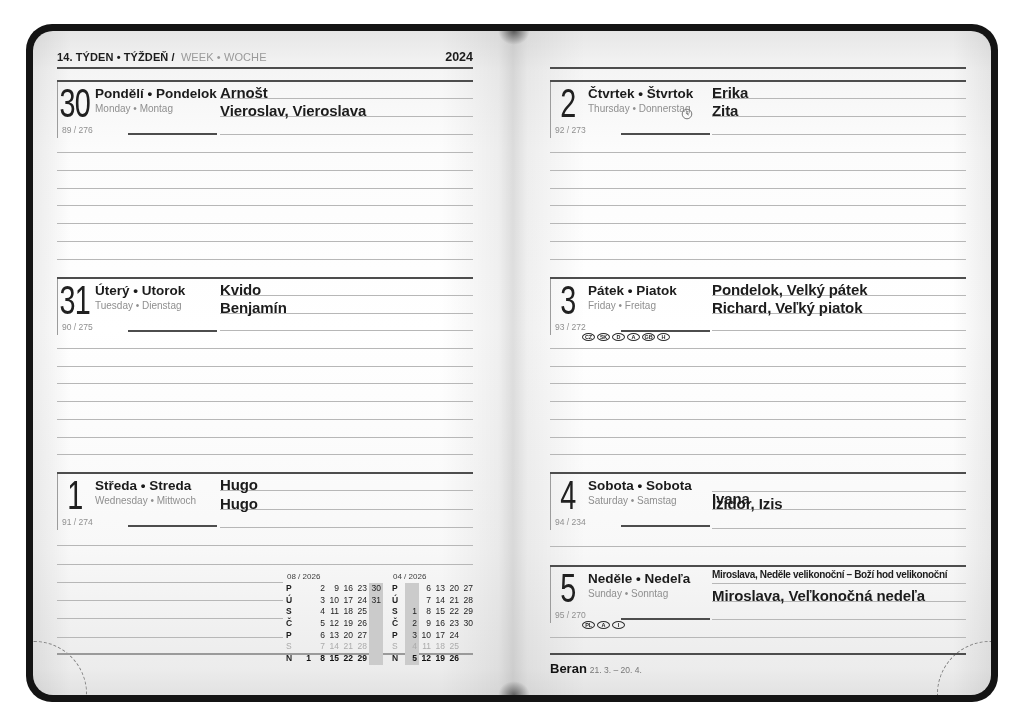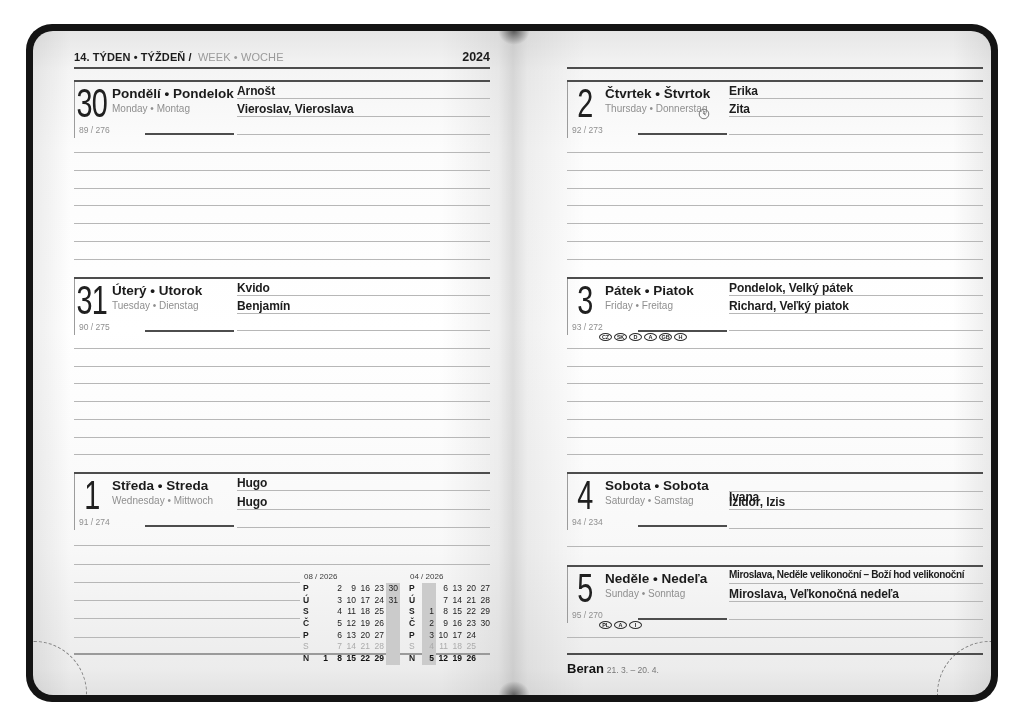--- a/index.html
+++ b/index.html
@@ -12,38 +12,38 @@
   .gutter{position:absolute;left:408px;top:0;width:144px;height:100%;
           background:linear-gradient(90deg,rgba(0,0,0,0) 0%,rgba(0,0,0,0.06) 40%,rgba(0,0,0,0.13) 50%,rgba(0,0,0,0.06) 60%,rgba(0,0,0,0) 100%);}
   .notch-top{position:absolute;top:0;left:465px;width:32px;height:14px;
           background:radial-gradient(ellipse at 50% 0,rgba(0,0,0,0.55),rgba(0,0,0,0) 70%);}
   .notch-bottom{position:absolute;bottom:0;left:465px;width:32px;height:14px;
           background:radial-gradient(ellipse at 50% 100%,rgba(0,0,0,0.5),rgba(0,0,0,0) 70%);}
   .arc{position:absolute;width:104px;height:104px;border:1.6px dashed #828282;border-radius:50%;}
   .arc.bl{left:-52px;bottom:-52px;}
   .arc.br{right:-52px;bottom:-52px;}
 
-  .content{position:absolute;inset:0;margin-left:17px;}
+  .content{position:absolute;inset:0;}
   .hdr{position:absolute;top:51px;height:15px;font-size:11px;font-weight:bold;letter-spacing:0.1px;white-space:nowrap;}
   .hdr .lt{color:#9a9a9a;font-weight:normal;}
   .hdr span{margin-left:3px;}
   .hdr span:first-child{margin-left:0;}
   .hdr-rule{position:absolute;top:67px;height:2px;background:#4d4d4d;}
   .year{position:absolute;top:50px;font-size:12.5px;font-weight:bold;text-align:right;}
 
   .blk{position:absolute;}
   .rule-top{position:absolute;left:0;top:0;width:100%;height:2px;background:#4d4d4d;}
   .vtick{position:absolute;left:0;top:2px;width:1px;height:56px;background:#9c9c9c;}
   .dnum{position:absolute;left:2px;top:3px;width:44px;text-align:center;font-size:40px;line-height:40px;
         color:#202020;transform:scaleX(0.72);transform-origin:left top;letter-spacing:-1px;}
   .dlocal{position:absolute;left:38px;top:6px;font-size:13.5px;font-weight:bold;color:#1b1b1b;white-space:nowrap;}
   .dintl{position:absolute;left:38px;top:23px;font-size:10px;color:#8f8f8f;white-space:nowrap;}
   .ddoy{position:absolute;left:5px;top:45px;font-size:8.5px;color:#8f8f8f;white-space:nowrap;}
   .dhrule{position:absolute;left:71px;top:53px;width:89px;height:2px;background:#4d4d4d;}
-  .entry{position:absolute;font-size:12px;font-weight:bold;color:#1c1c1c;letter-spacing:-0.1px;white-space:nowrap;}
+  .entry{position:absolute;font-size:15px;font-weight:bold;color:#1c1c1c;letter-spacing:-0.1px;white-space:nowrap;}
   .entry.long{font-size:10px;letter-spacing:-0.35px;}
   .line{position:absolute;height:1px;background:#b7b7b7;}
   .line.dark2{height:2px;background:#4d4d4d;}
   .line.med{height:2px;background:#9a9a9a;}
   .badges{position:absolute;display:flex;gap:2px;}
   .badge{min-width:13px;height:8px;border:1px solid #2a2a2a;border-radius:50%;font-size:5.5px;line-height:7px;
          text-align:center;color:#1c1c1c;padding:0 1px;box-sizing:border-box;font-weight:bold;letter-spacing:-0.2px;}
   .clockwrap{position:absolute;width:12px;height:12px;}
 
   .mcal{position:absolute;font-size:8.5px;color:#222;}

